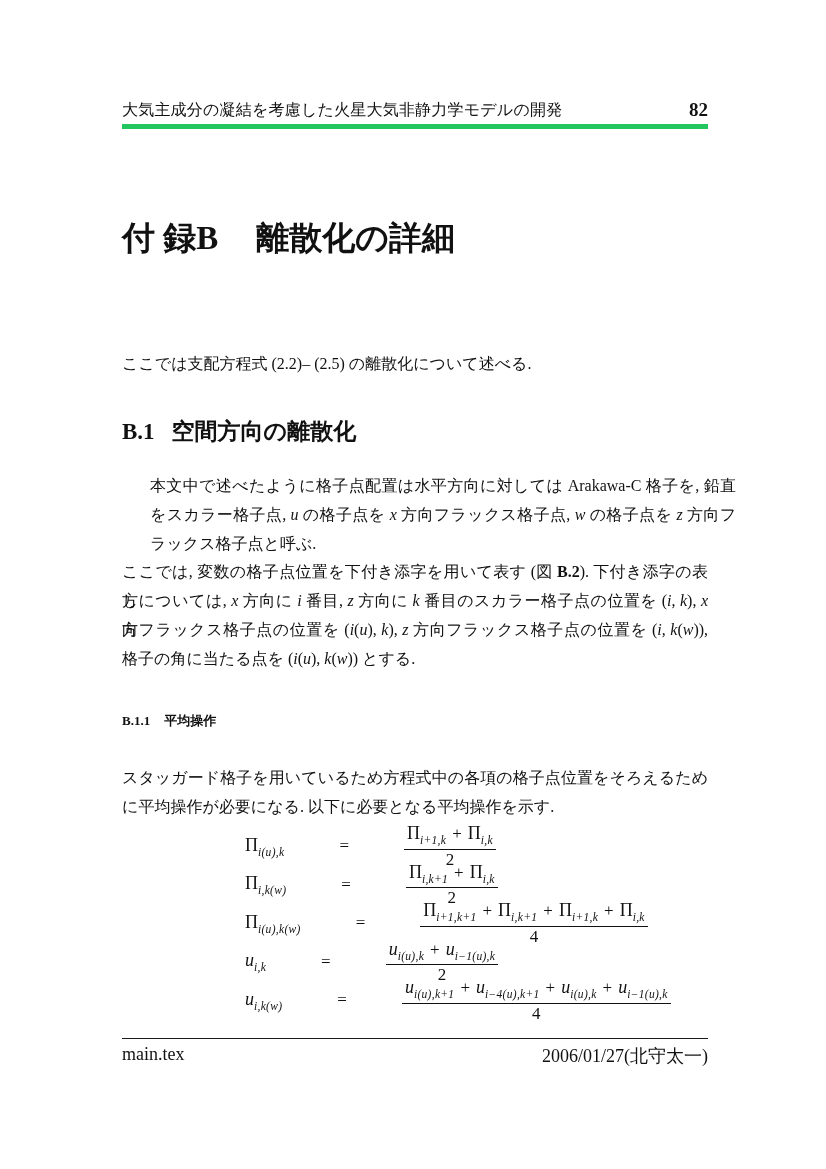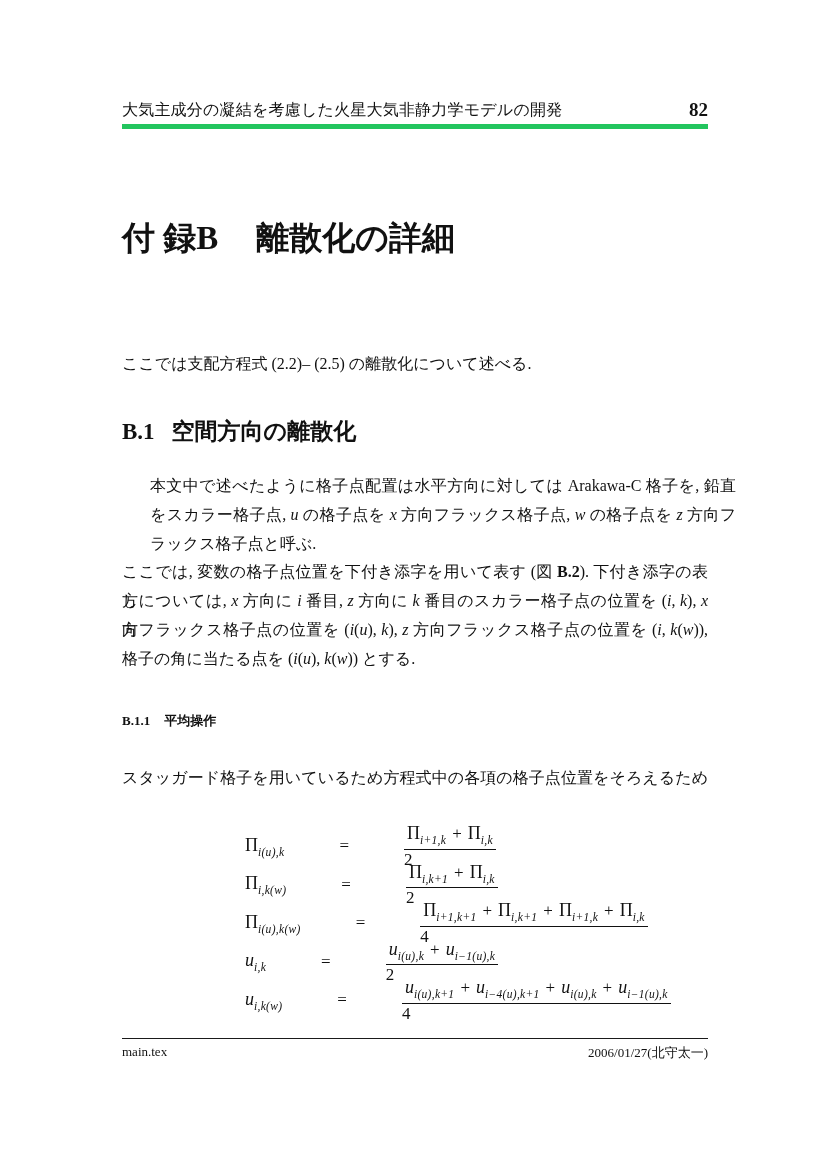--- a/index.html
+++ b/index.html
@@ -50,29 +50,29 @@
   #para-2{top:557px;}
   #para-b11{top:763px;}
   
   .equations{position:absolute;left:245px;top:827px;width:460px;}
   .eq-row{height:38.5px;display:flex;align-items:center;white-space:nowrap;gap:47px;}
   .mb{font-size:18px;}
   .it{font-style:italic;}
   .msub{font-size:11.5px;font-style:italic;vertical-align:-5px;letter-spacing:0.3px;}
   .meq{margin:0 8px;font-size:17px;}
   .mplus{margin:0 6px;font-size:17px;}
-  .frac{display:inline-flex;flex-direction:column;align-items:flex-start;vertical-align:middle;}
+  .frac{display:inline-flex;flex-direction:column;align-items:center;vertical-align:middle;}
   .fnum{padding:0 3px 1px;border-bottom:1px solid #111;line-height:1.15;text-align:center;}
   .fden{padding-top:1px;font-size:17px;line-height:1.1;}
   
   .footer{
     position:absolute;left:122px;top:1038px;width:586px;
     border-top:1px solid #1a1a1a;padding-top:5px;
     display:flex;justify-content:space-between;
-    font-size:13px;
+    font-size:18px;
   }
 </style>
 </head>
 <body>
 
 <div class="page">
 
   <div class="header">
     <span class="running-title">大気主成分の凝結を考慮した火星大気非静力学モデルの開発</span>
     <span class="pagenum">82</span>
@@ -100,20 +100,21 @@
     <div class="line jline">向フラックス格子点の位置を (<i>i</i>(<i>u</i>), <i>k</i>), <i>z</i> 方向フラックス格子点の位置を (<i>i</i>, <i>k</i>(<i>w</i>)),</div>
     <div class="line">格子の角に当たる点を (<i>i</i>(<i>u</i>), <i>k</i>(<i>w</i>)) とする.</div>
   </div>
 
   <h3 class="subsection">
     <span>B.1.1</span><span class="sec-title">平均操作</span>
   </h3>
 
   <div class="para" id="para-b11">
     <div class="line jline">スタッガード格子を用いているため方程式中の各項の格子点位置をそろえるため</div>
+    <div class="line">に平均操作が必要になる. 以下に必要となる平均操作を示す.</div>
   </div>
 
   <div class="equations" id="equations">
       <div class="eq-row">
         <span class="mterm"><span class="mb">Π</span><span class="msub">i(u),k</span></span>
         <span class="meq">=</span>
         <span class="frac">
           <span class="fnum"><span class="mb">Π</span><span class="msub">i+1,k</span><span class="mplus">+</span><span class="mb">Π</span><span class="msub">i,k</span></span>
           <span class="fden">2</span>
         </span>

